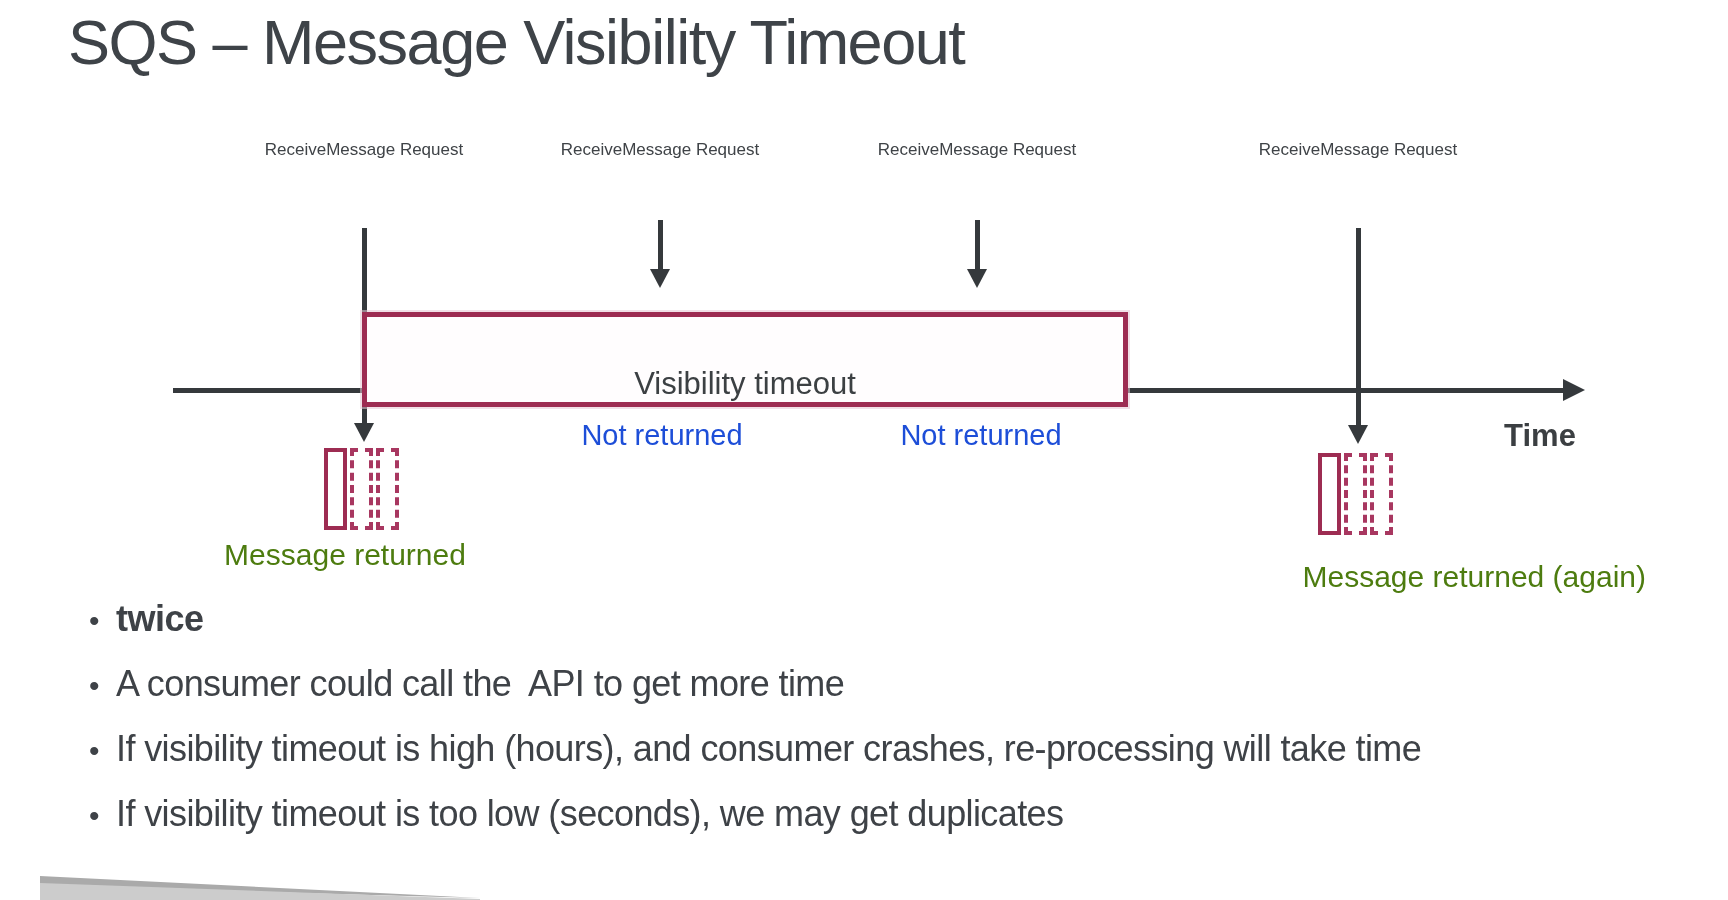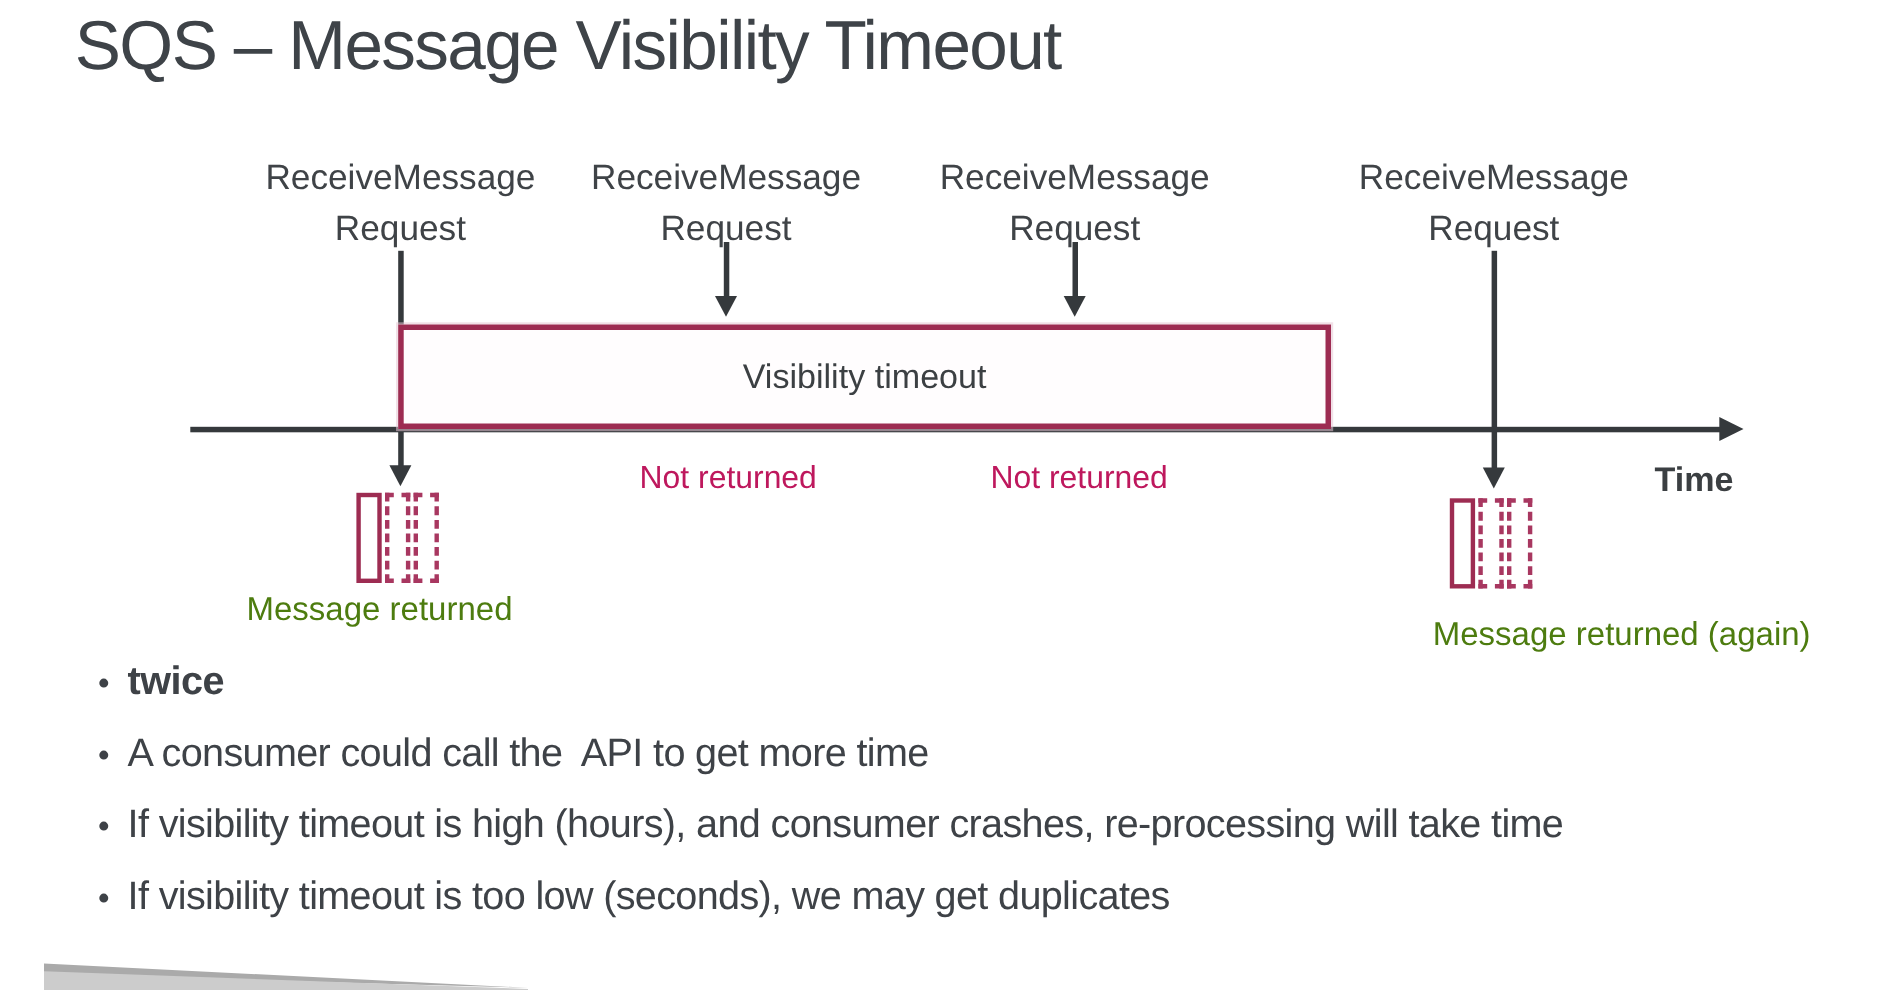--- a/index.html
+++ b/index.html
@@ -14,21 +14,21 @@
     font-family:"Liberation Sans",sans-serif;color:var(--text);margin-left:40px;
   }
   
   .title{
     position:absolute;left:28px;top:6px;margin:0;
     font-size:63px;font-weight:300;letter-spacing:-1.5px;color:#3e4348;
   }
   
   .req{
     position:absolute;top:138px;width:300px;text-align:center;
-    font-size:32px;line-height:1.45;color:#3f4347;
+    font-size:17px;line-height:1.45;color:#3f4347;
   }
   .req1{left:174px;} .req2{left:470px;} .req3{left:787px;} .req4{left:1168px;}
   
   .varrow{position:absolute;width:0;}
   .varrow .shaft{position:absolute;left:-2px;width:5px;background:var(--ink);}
   .varrow .head{position:absolute;left:-10px;width:0;height:0;
     border-left:10px solid transparent;border-right:10px solid transparent;
     border-top:19px solid var(--ink);}
   .a1{left:324px;top:228px;} .a1 .shaft{height:196px;} .a1 .head{top:195px;}
   .a2{left:620px;top:220px;} .a2 .shaft{height:50px;}  .a2 .head{top:49px;}
@@ -37,27 +37,27 @@
   .varrow{z-index:1;}
   
   .timeline{position:absolute;left:133px;top:388px;width:1392px;height:5px;background:var(--ink);z-index:1;}
   .timeline-head{position:absolute;left:1523px;top:379px;width:0;height:0;
     border-top:11px solid transparent;border-bottom:11px solid transparent;
     border-left:22px solid var(--ink);z-index:1;}
   .time-label{position:absolute;left:1440px;top:418px;width:120px;text-align:center;
     font-size:31px;font-weight:700;color:#3b3f42;}
   
   .vbox{
-    position:absolute;left:322px;top:295px;width:848px;height:95px;box-sizing:border-box;
+    position:absolute;left:322px;top:312px;width:766px;height:95px;box-sizing:border-box;
     border:5px solid var(--red);background:#fffdfe;z-index:2;
-    display:flex;align-items:center;justify-content:center;
+    display:flex;align-items:flex-end;justify-content:center;
     box-shadow:0 0 0 2px rgba(230,198,212,.55);
   }
   .vbox-label{font-size:31px;color:#3c4043;}
-  .not-returned{position:absolute;top:419px;width:300px;text-align:center;font-size:29px;color:#be185d;z-index:2;}
+  .not-returned{position:absolute;top:419px;width:300px;text-align:center;font-size:29px;color:#1d4ed8;z-index:2;}
   .nr1{left:472px;} .nr2{left:791px;}
   
   .msg-group{position:absolute;display:flex;z-index:2;}
   .mg-left{left:284px;top:448px;}
   .mg-right{left:1278px;top:453px;}
   .msg{width:15px;height:74px;box-sizing:content-box;margin-right:3px;}
   .msg.solid{border:4px solid var(--red);}
   .msg.dashed{border:4px dashed var(--red-dash);}
   .msg-label{position:absolute;font-size:30px;color:#4d7c0f;text-align:center;}
   .ml-left{left:105px;top:538px;width:400px;}

